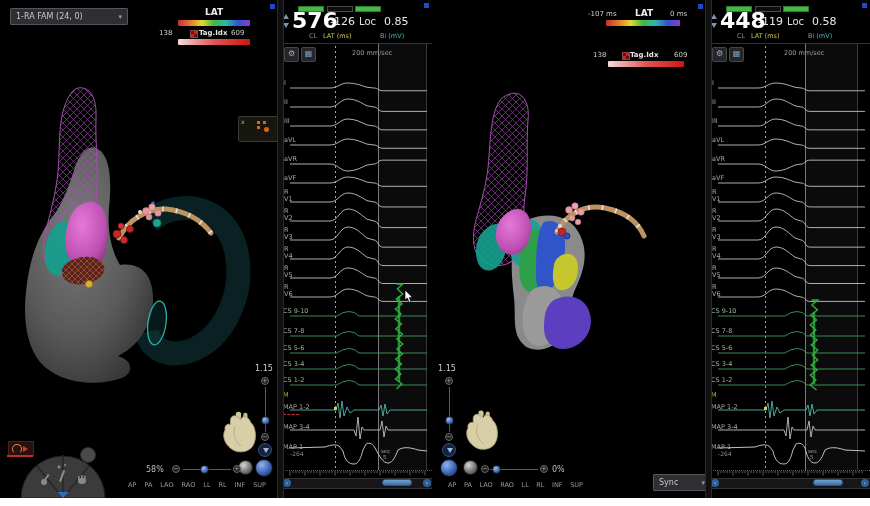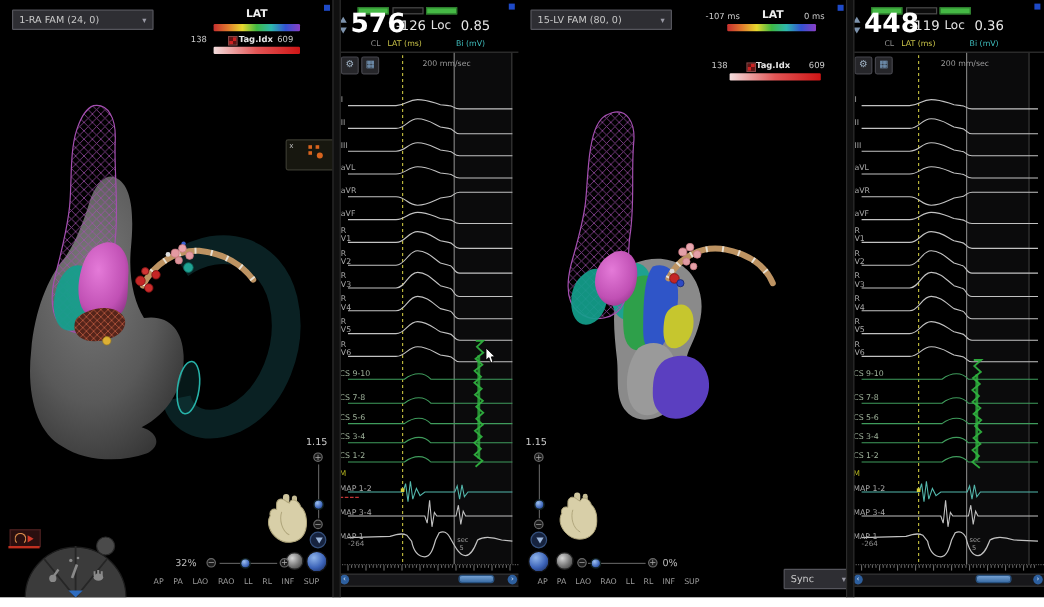--- a/index.html
+++ b/index.html
@@ -223,21 +223,21 @@
     <div class="mini" style="left:261px;top:377px">+</div>
     <div class="vtrack" style="left:265px;top:387px;height:45px"></div>
     <div class="thumbdot" style="left:261px;top:416px"></div>
     <div class="mini" style="left:261px;top:433px">−</div>
     <div class="chevbtn" style="left:258px;top:443px"></div>
     <div class="sphere" style="left:255px;top:459px;width:18px;height:18px"></div>
     <div class="globe" style="left:238px;top:460px;width:15px;height:15px"></div>
     <svg class="heart" style="left:222px;top:406px" width="34" height="54" viewBox="0 0 32 42">
         <use href="#heart-shape"></use>
       </svg>
-    <div class="zl" style="left:146px;top:465px">32%</div>
+    <div class="zl" style="left:146px;top:465px">58%</div>
     <div class="mini" style="left:172px;top:465px">−</div>
     <div class="track" style="left:183px;top:469px;width:48px"></div>
     <div class="thumbdot" style="left:200px;top:465px"></div>
     <div class="mini" style="left:233px;top:465px">+</div>
     <div class="orient" id="orient-left" style="left:128px;top:481px;width:138px">
         <span>AP</span>
         <span>PA</span>
         <span>LAO</span>
         <span>RAO</span>
         <span>LL</span>
@@ -336,23 +336,20 @@
       <path d="M1,0 L1,10 L3.5,8 L5,12.5 L6.8,11.6 L5.4,7.4 L8.4,7.2 Z" fill="#fff" stroke="#000" stroke-width="0.7"></path>
     </svg>
     <div class="ruler"></div>
     <div class="sbar"></div>
     <div class="sbtn" style="left:1px">‹</div>
     <div class="sbtn" style="right:1px">›</div>
     <div class="sthumb" style="left:100px"></div>
   </div>
 
   <div class="panel" id="map-right">
-    <div class="dd" style="left:10px;top:8px;width:106px">
-        <span>15-LV FAM (80, 0)</span>
-      </div>
     <div class="scale-sub" style="left:156px;top:10px">-107 ms</div>
     <div class="scale-title" style="left:192px;top:8px;width:40px">LAT</div>
     <div class="scale-sub" style="left:238px;top:10px">0 ms</div>
     <div class="rainbow" style="left:174px;top:20px;width:74px"></div>
     <div class="scale-sub" style="left:161px;top:51px">138</div>
     <div class="tagicon" style="left:190px;top:52px"></div>
     <div class="scale-sub" style="left:198px;top:51px;font-weight:bold;color:#e5e5e5">Tag.Idx</div>
     <div class="scale-sub" style="left:242px;top:51px">609</div>
     <div class="redbar" style="left:176px;top:61px;width:76px"></div>
     <div class="bluesq" style="left:266px;top:4px"></div>
@@ -430,21 +427,21 @@
   <div class="vdiv" style="left:705px"></div>
 
   <div class="panel" id="ecg-right">
     <div class="ecg-head">
       <div class="mbar filled" style="left:16px"></div>
       <div class="mbar" style="left:45px"></div>
       <div class="mbar filled" style="left:73px"></div>
       <div class="big">448</div>
       <div class="h-lat">-119</div>
       <div class="h-loc">Loc</div>
-      <div class="h-bi">0.36</div>
+      <div class="h-bi">0.58</div>
       <div class="sub cl">CL</div>
       <div class="sub latu">LAT (ms)</div>
       <div class="sub biu">Bi (mV)</div>
       <div class="bluesq" style="left:152px"></div>
     </div>
     <div class="spinner">
         <i class="up"></i>
         <i class="dn"></i>
       </div>
     <div class="tbtn" style="left:2px">⚙</div>

